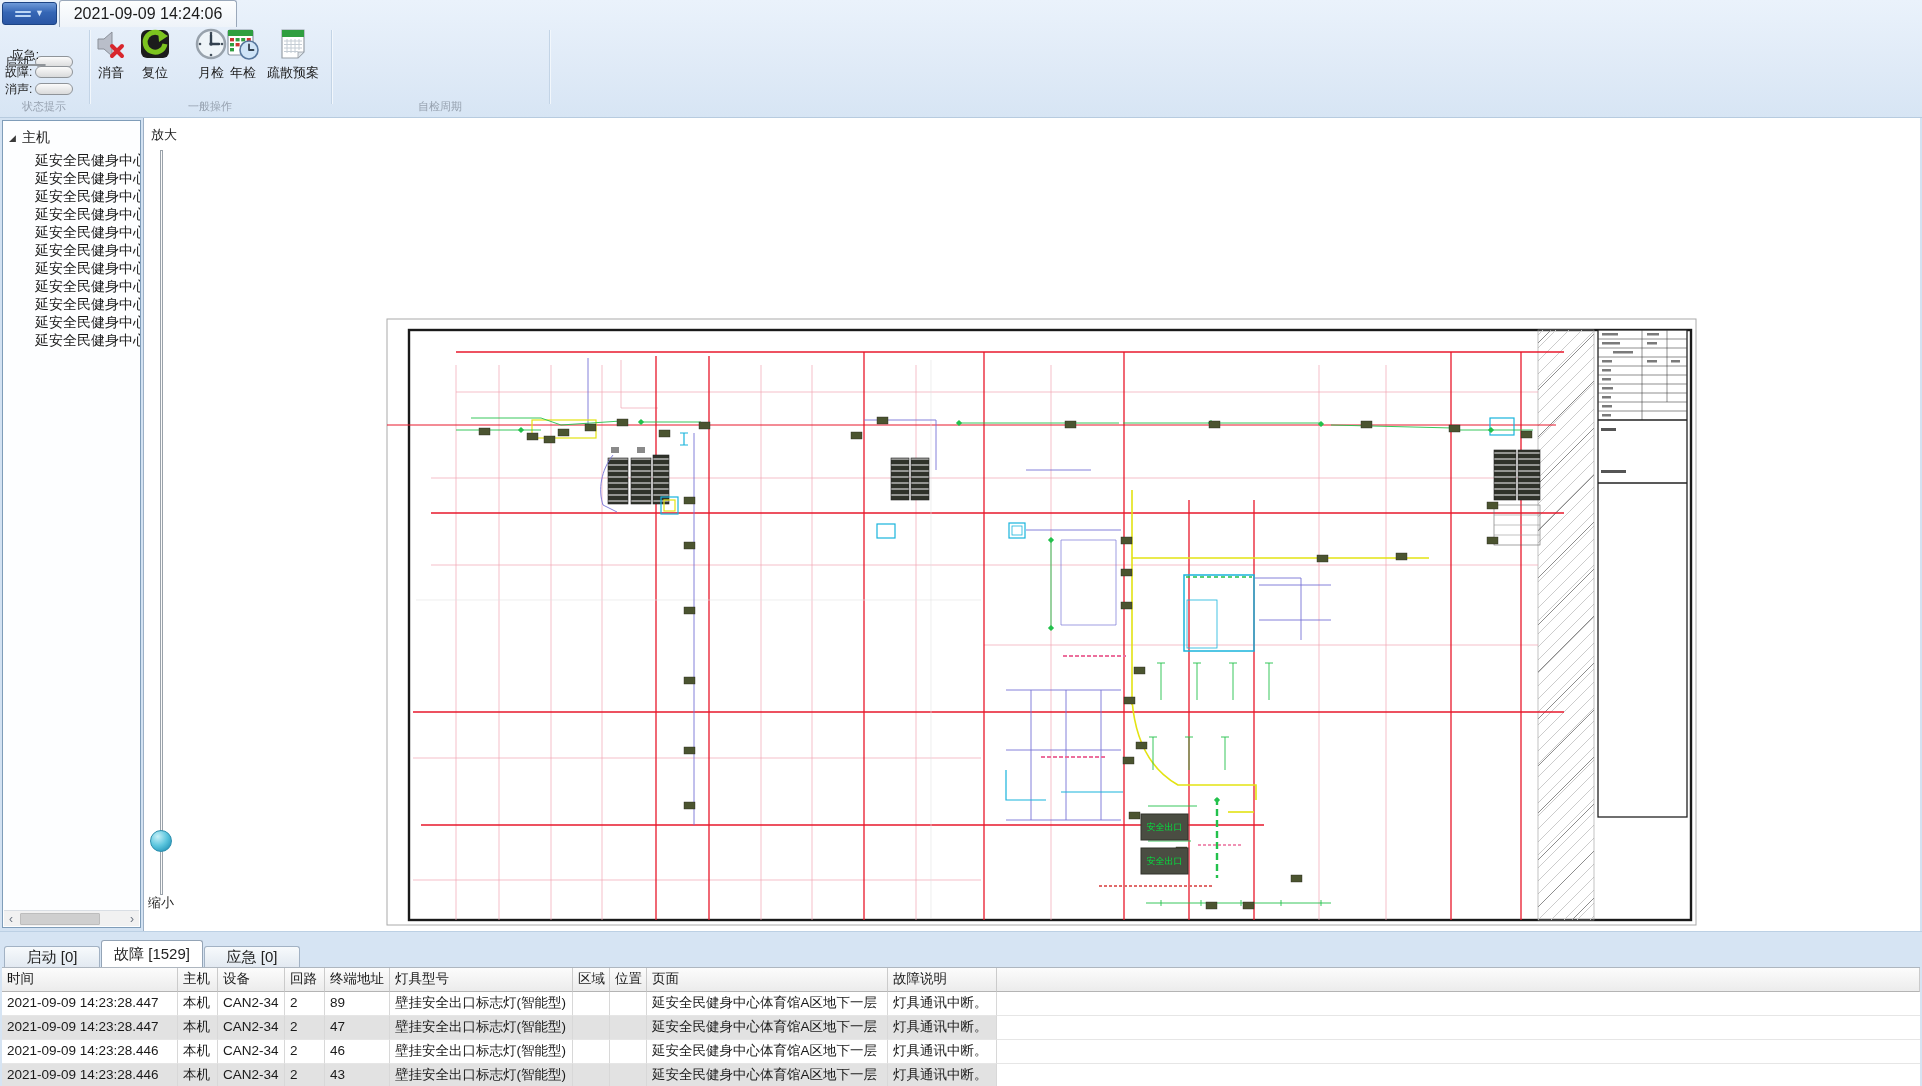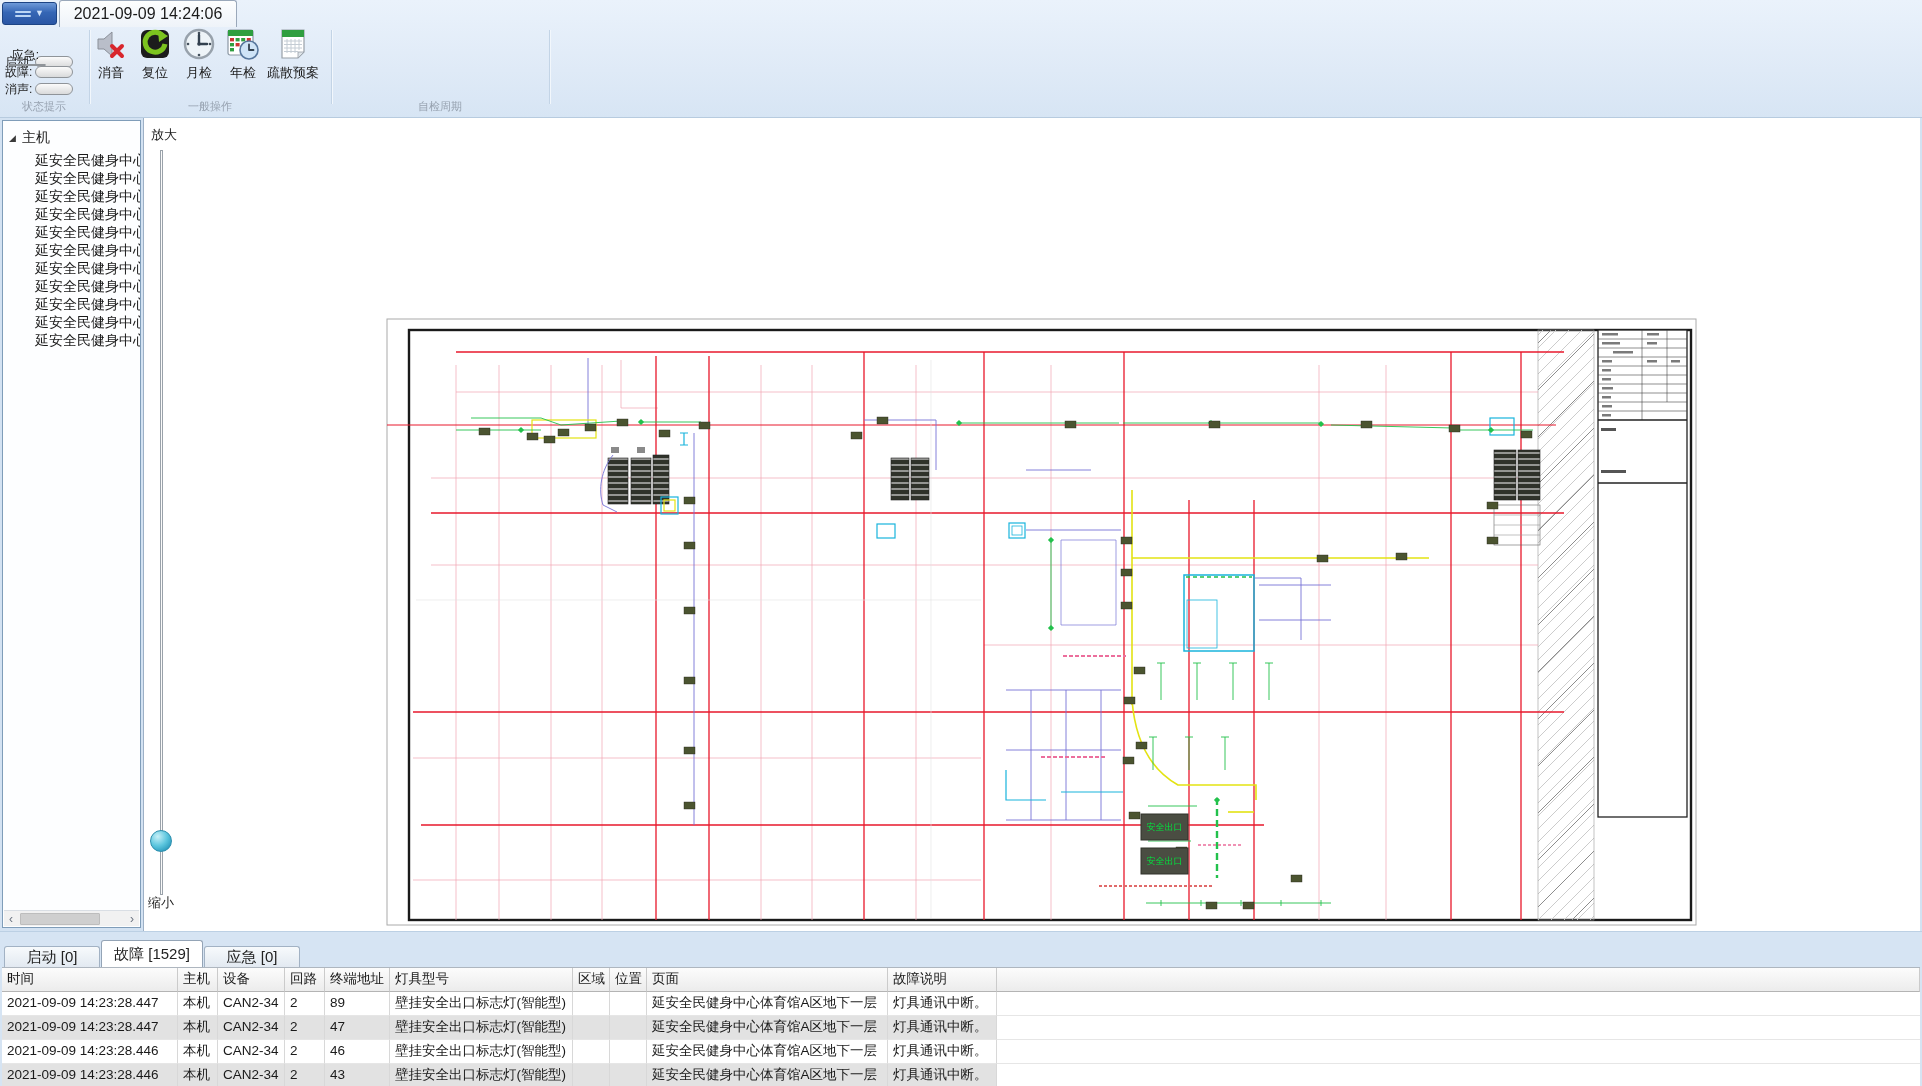--- a/index.html
+++ b/index.html
@@ -122,21 +122,21 @@
     <span class="lbl">消音</span>
   </div>
   <div class="act-btn" style="left:133px; width:44px;">
     <svg viewBox="0 0 34 34">
       <rect x="3" y="3" width="28" height="28" rx="6" fill="#1c1c1c"></rect>
       <path d="M25,9 A10,10 0 1 0 27,17" fill="none" stroke="#7cc41f" stroke-width="5"></path>
       <polygon points="20,3 30,9 21,15" fill="#7cc41f"></polygon>
     </svg>
     <span class="lbl">复位</span>
   </div>
-  <div class="act-btn" style="left:177px; width:44px;align-items:center;">
+  <div class="act-btn" style="left:189px; width:44px;align-items:center;">
     <svg viewBox="0 0 34 34">
       <circle cx="17" cy="17" r="14" fill="#eef4f8" stroke="#98a2ac" stroke-width="2.5"></circle>
       <circle cx="17" cy="6" r="1.3" fill="#44505c"></circle>
         <circle cx="17" cy="28" r="1.3" fill="#44505c"></circle>
       <circle cx="6" cy="17" r="1.3" fill="#44505c"></circle>
         <circle cx="28" cy="17" r="1.3" fill="#44505c"></circle>
       <path d="M17,17 V8 M17,17 H25" stroke="#33414f" stroke-width="2.4" stroke-linecap="round"></path>
       <circle cx="17" cy="17" r="1.8" fill="#33414f"></circle>
     </svg>
     <span class="lbl">月检</span>

